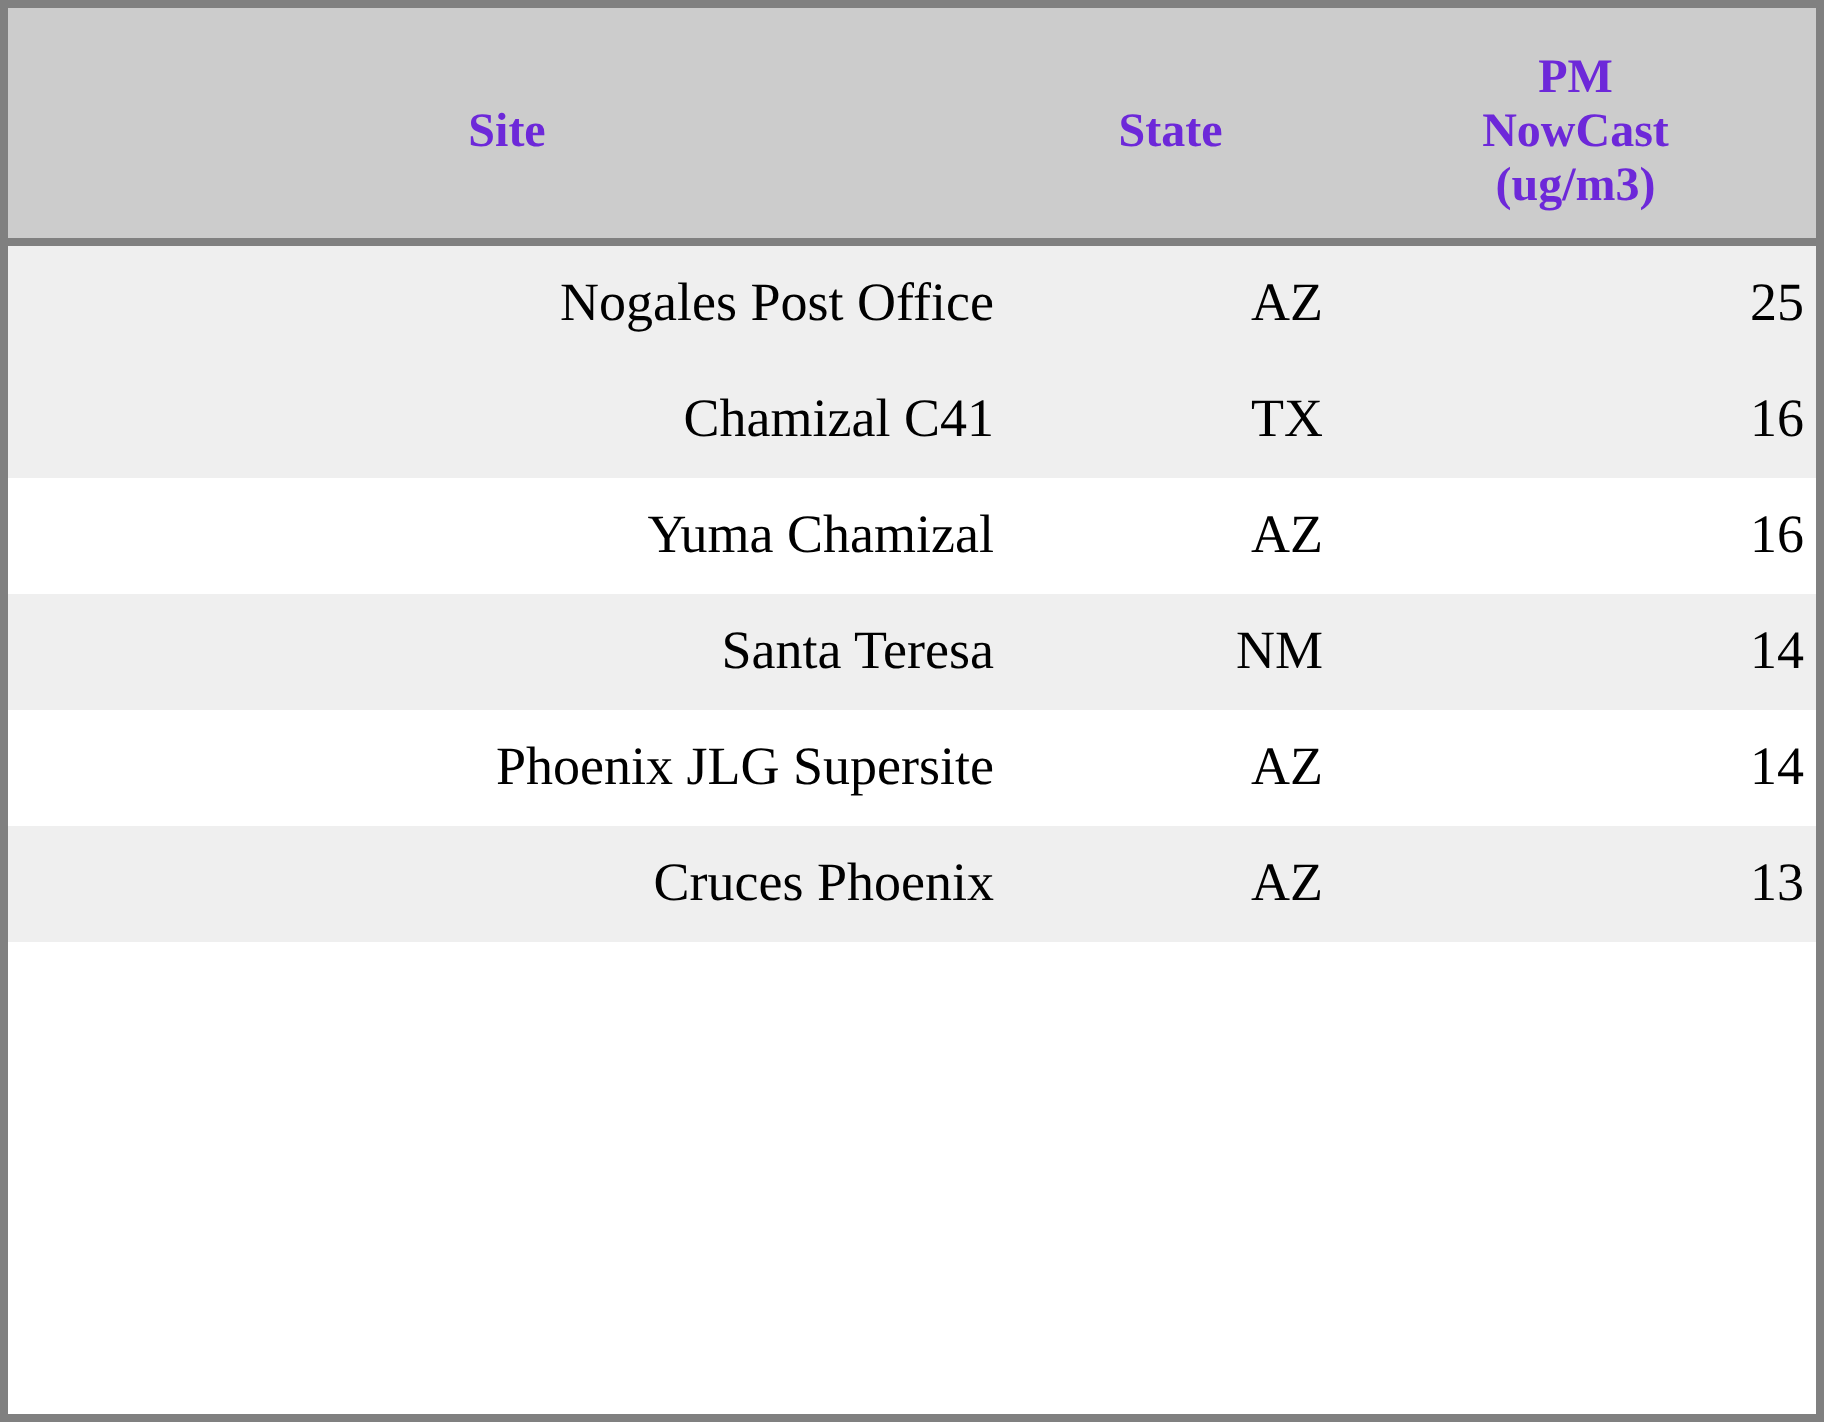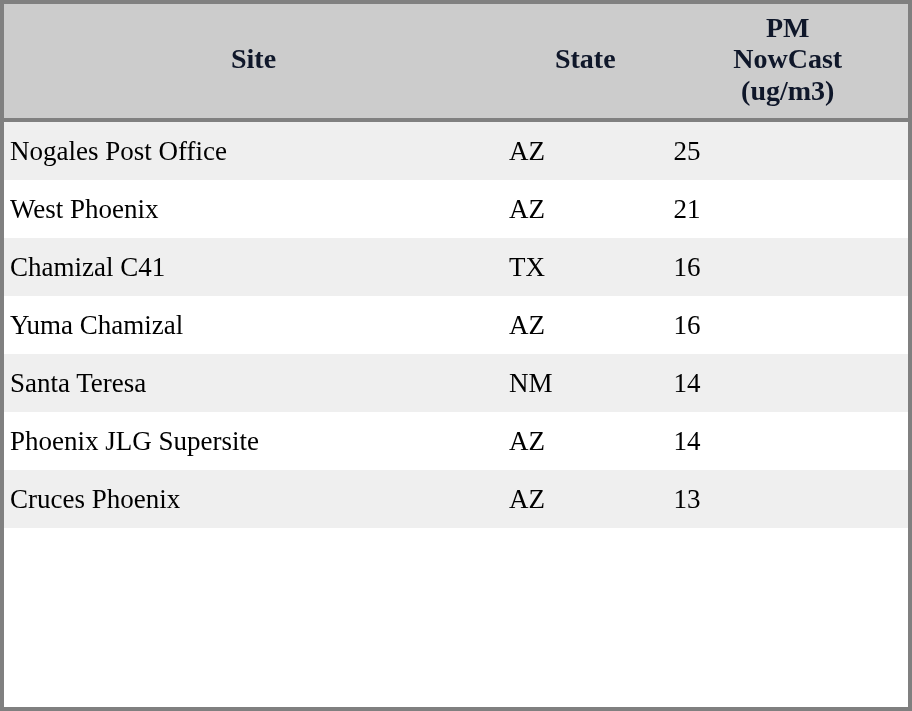--- a/index.html
+++ b/index.html
@@ -28,36 +28,36 @@
   table.data-table col.col-site  { width: 55.2%; }
   table.data-table col.col-state { width: 18.2%; }
   table.data-table col.col-pm    { width: 26.6%; }
 
   thead tr {
     background: #cccccc;
   }
   thead th {
     font-family: "Liberation Serif", serif;
     font-weight: bold;
-    font-size: 28px;
-    color: #0f172a;
+    font-size: 24px;
+    color: #6d28d9;
     text-align: center;
     vertical-align: middle;
-    padding: 8px 6px 12px 6px;
+    padding: 22px 6px 12px 6px;
     border-bottom: 4px solid #808080;
     line-height: 1.12;
   }
   thead th .hdr-line {
     display: block;
   }
   tbody td {
     font-family: "Liberation Serif", serif;
     font-size: 27px;
     color: #000000;
-    text-align: left;
+    text-align: right;
     vertical-align: middle;
     height: 58px;
     padding: 0 6px;
     border: none;
   }
   tbody tr.row-odd  { background: #efefef; }
   tbody tr.row-even { background: #ffffff; }
 </style>
 </head>
 <body>
@@ -83,25 +83,20 @@
           <span class="hdr-line">(ug/m3)</span>
         </th>
       </tr>
     </thead>
     <tbody>
       <tr class="row-odd">
         <td>Nogales Post Office</td>
         <td>AZ</td>
         <td>25</td>
       </tr>
-      <tr class="row-even">
-        <td>West Phoenix</td>
-        <td>AZ</td>
-        <td>21</td>
-      </tr>
       <tr class="row-odd">
         <td>Chamizal C41</td>
         <td>TX</td>
         <td>16</td>
       </tr>
       <tr class="row-even">
         <td>Yuma Chamizal</td>
         <td>AZ</td>
         <td>16</td>
       </tr>

